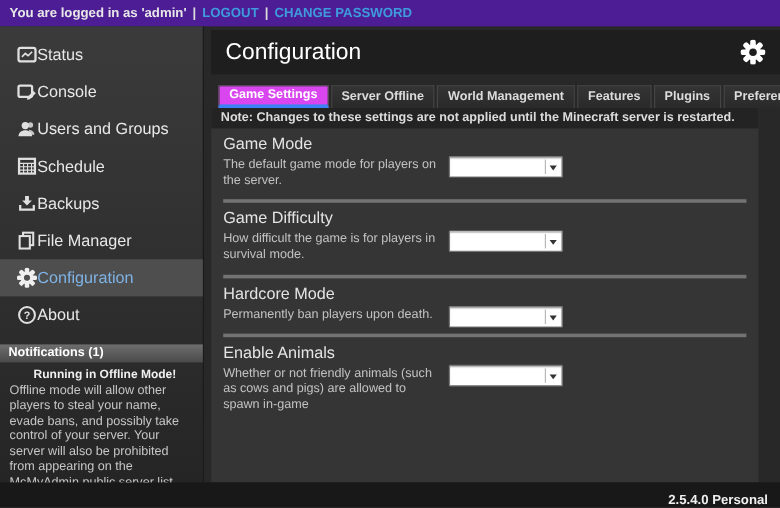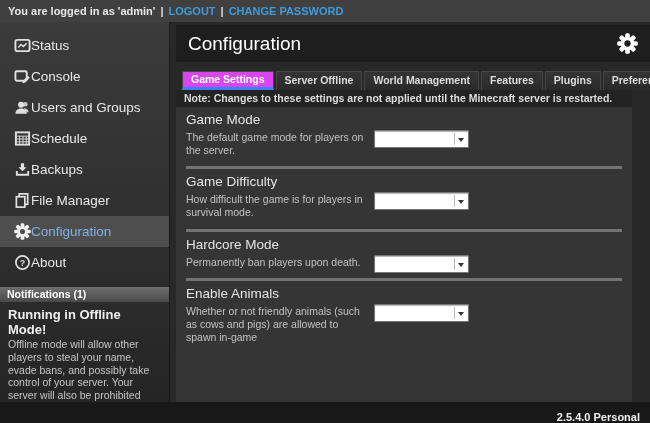--- a/index.html
+++ b/index.html
@@ -1,38 +1,38 @@
 <!DOCTYPE html>
 <html><head>
 <meta charset="utf-8">
 <style>
   * { margin:0; padding:0; box-sizing:border-box; }
   html,body { width:650px; height:423px; }
   body { font-family:"Liberation Sans", sans-serif; background:#282828; position:relative; overflow:hidden; }
 
   
-  .top-bar { position:absolute; left:0; top:0; width:650px; height:22px; background:#404040;
+  .top-bar { position:absolute; left:0; top:0; width:650px; height:22px; background:#4c1d95;
              display:flex; align-items:center; padding-left:8px; font-size:11px; font-weight:bold; color:#e8e8e8; }
   .top-bar .sep { color:#dcdcdc; margin:0 5px; }
   .top-bar a { color:#3f9bdc; text-decoration:none; cursor:pointer; }
 
   
   .sidebar { position:absolute; left:0; top:22px; width:170px; height:380px;
              background:linear-gradient(#3b3b3b,#252525); border-right:1px solid #1b1b1b; }
   .menu { list-style:none; margin-top:8px; }
   .menu li { height:31px; display:flex; align-items:center; padding-left:13px; cursor:pointer; }
   .menu li .ic { width:18px; height:18px; display:flex; align-items:center; justify-content:center; }
   .menu li .lbl { margin-left:0; font-size:13.5px; color:#e8e8e8; }
   .menu li.active { background:#4e4e4e; }
   .menu li.active .lbl { color:#7fb2e5; }
 
   .notif-hd { margin-top:9px; height:15px; line-height:15px; padding-left:7px;
               background:linear-gradient(#6e6e6e,#4a4a4a); font-size:10.5px; font-weight:bold; color:#fff; }
   .notif-bd { padding:5px 8px; }
-  .notif-title { font-size:13px; font-weight:bold; color:#f0f0f0; margin-bottom:1px; }
+  .notif-title { font-size:10px; font-weight:bold; color:#f0f0f0; margin-bottom:1px;margin-left:20px; }
   .notif-text { font-size:10.5px; color:#c6c6c6; line-height:1.22; }
 
   
   .main-header { position:absolute; left:176px; top:25px; width:474px; height:37px; background:#1e1e1e;
                  display:flex; align-items:center; padding:0 12px; }
   .main-header h1 { font-size:19px; font-weight:400; color:#fff; flex:1; }
 
   .tabs { position:absolute; left:182px; top:71px; height:19px; display:flex; gap:2px; align-items:flex-end; }
   .tab { height:19px; line-height:17px; padding:0 8px; font-size:10.5px; font-weight:bold; color:#dcdcdc;
          background:linear-gradient(#343434,#2a2a2a); border:1px solid #454545; border-bottom:none; cursor:pointer; white-space:nowrap; }

